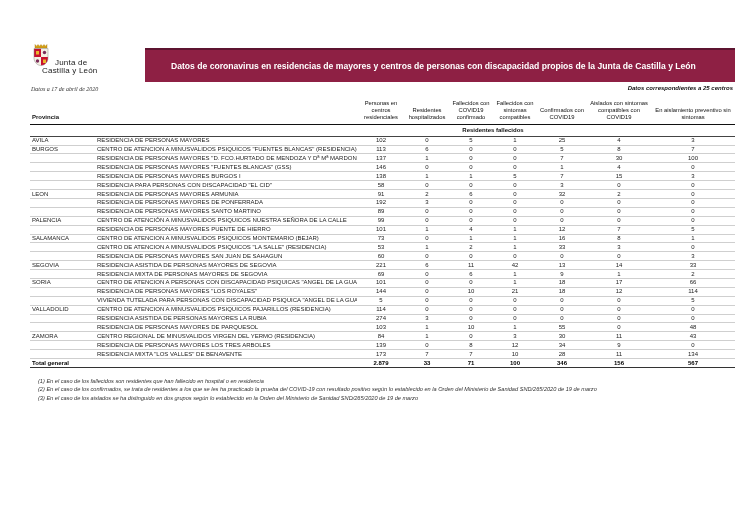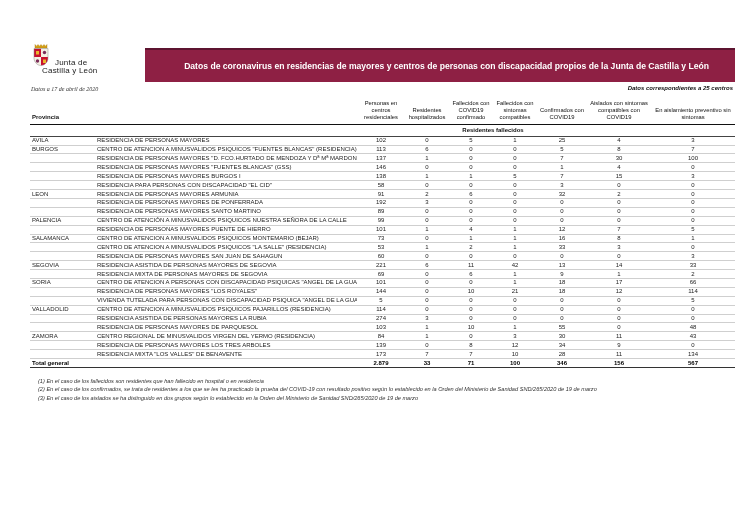--- a/index.html
+++ b/index.html
@@ -8,21 +8,21 @@
     font-family:"Liberation Sans", sans-serif; color:#222; overflow:hidden;
   }
   
   .logo { position:absolute; left:30px; top:43px; width:110px; }
   .logo-top { display:flex; align-items:flex-end; gap:3px; }
   .logo-l1 { font-size:8px; color:#1a1a1a; letter-spacing:0.2px; }
   .logo-l2 { display:block; font-size:8px; color:#1a1a1a; margin-top:-1px; letter-spacing:0.2px;margin-left:12px; }
   
   .banner {
     position:absolute; left:145px; top:48px; width:590px; height:34px;
-    display:flex; align-items:center; justify-content:flex-end;
+    display:flex; align-items:center; justify-content:flex-start;
     color:#fff; font-size:8.6px; font-weight:bold; text-align:center;
     padding:0 26px; box-sizing:border-box; border-top:2px solid #5d1430;
   }
   .date-note { position:absolute; left:31px; top:86px; font-family:"Liberation Serif", serif;
     font-style:italic; font-size:6px; color:#333; }
   .centers-note { position:absolute; right:7px; top:85px; font-style:italic; font-weight:bold;
     font-size:6px; color:#111; }
   
   .content { position:absolute; left:30px; top:99px; width:705px; }
   table { border-collapse:collapse; table-layout:fixed; width:705px; }

